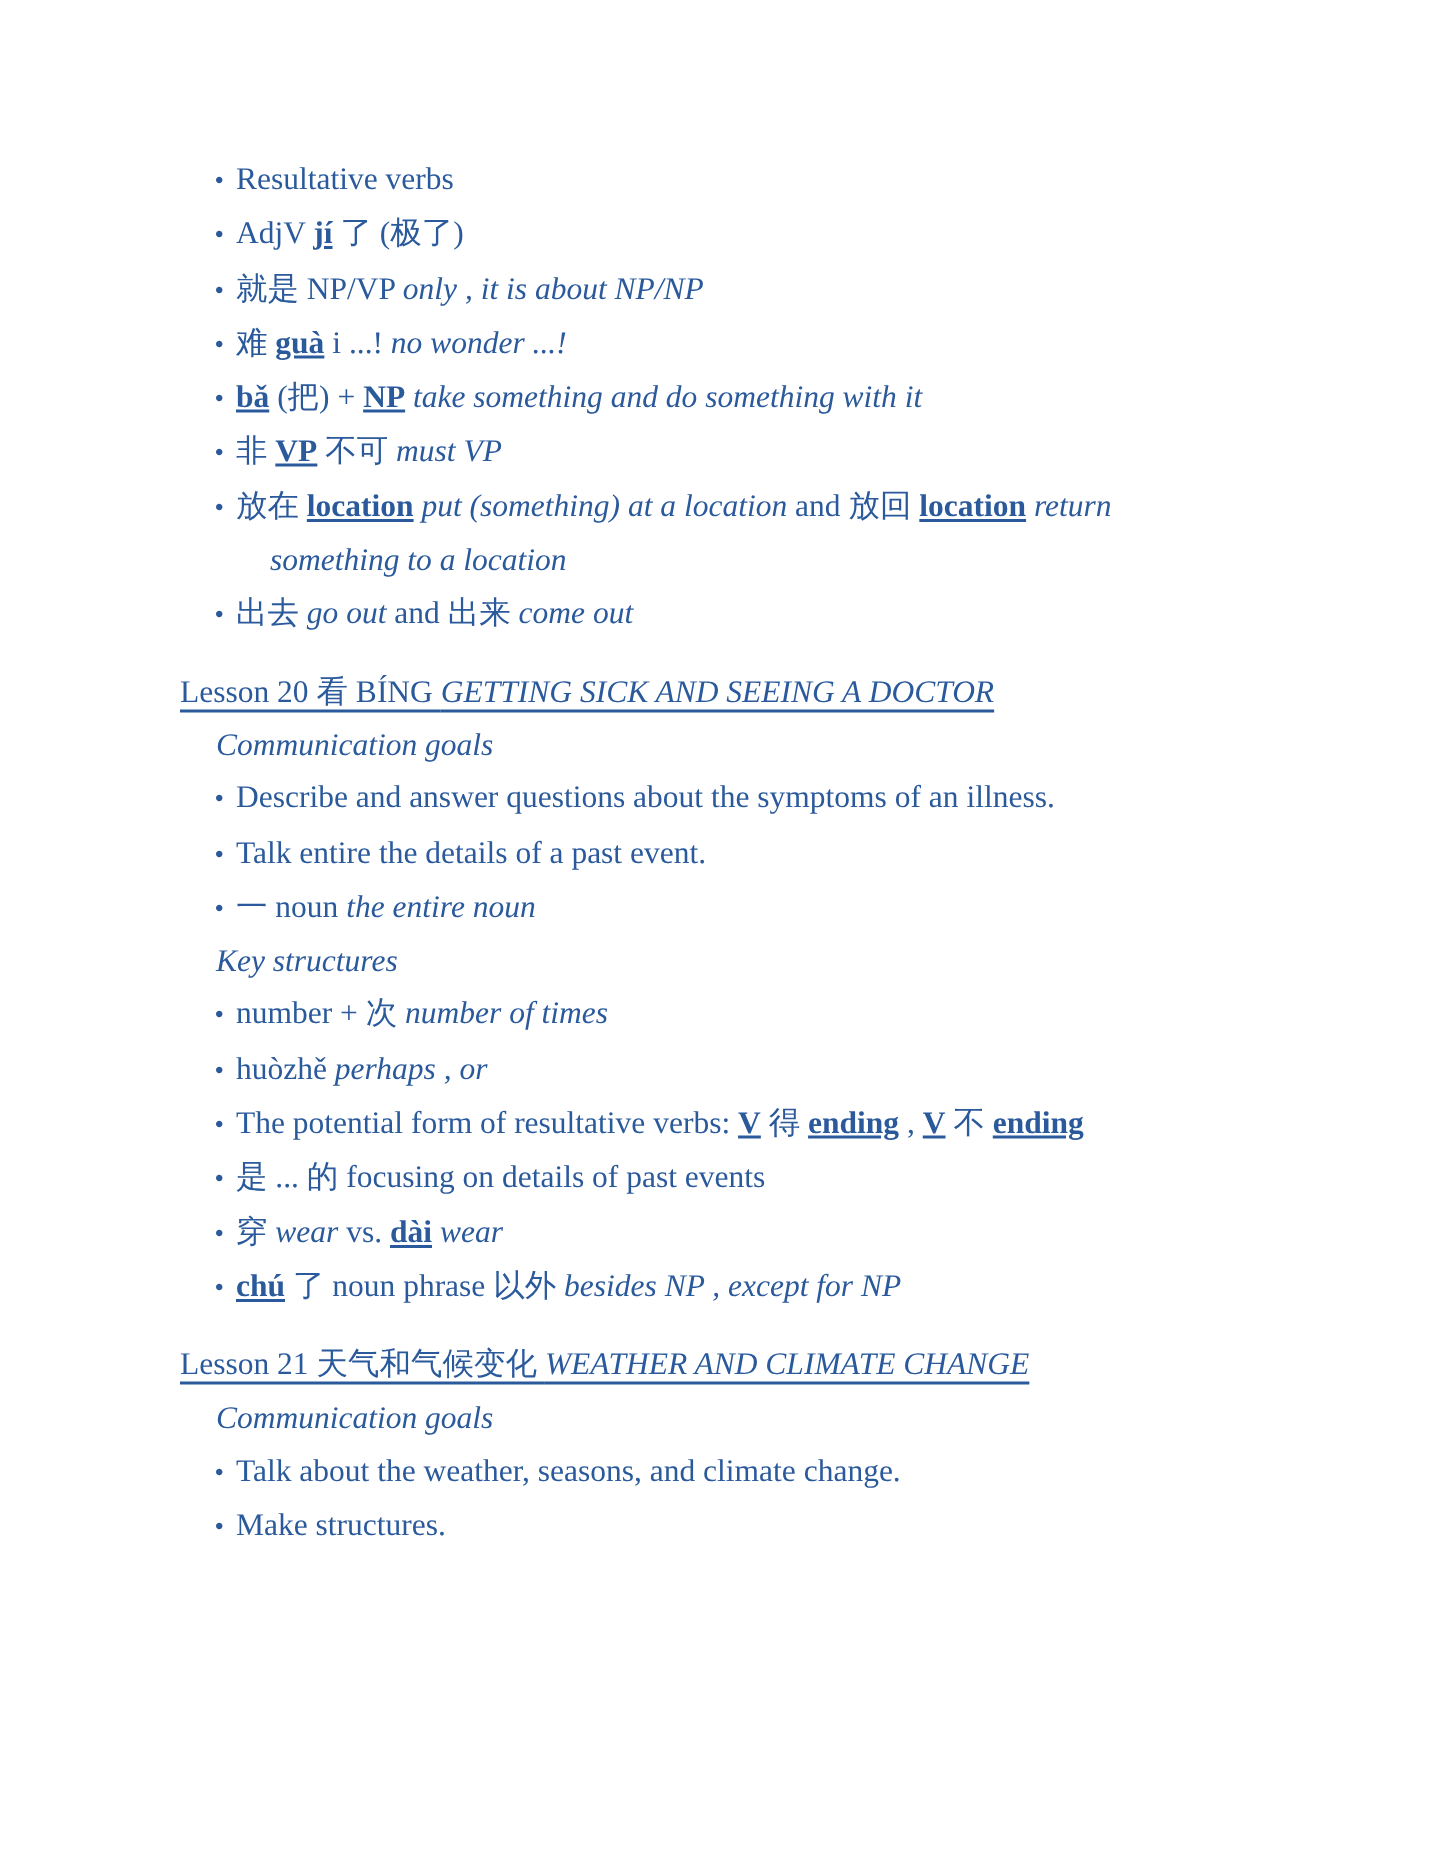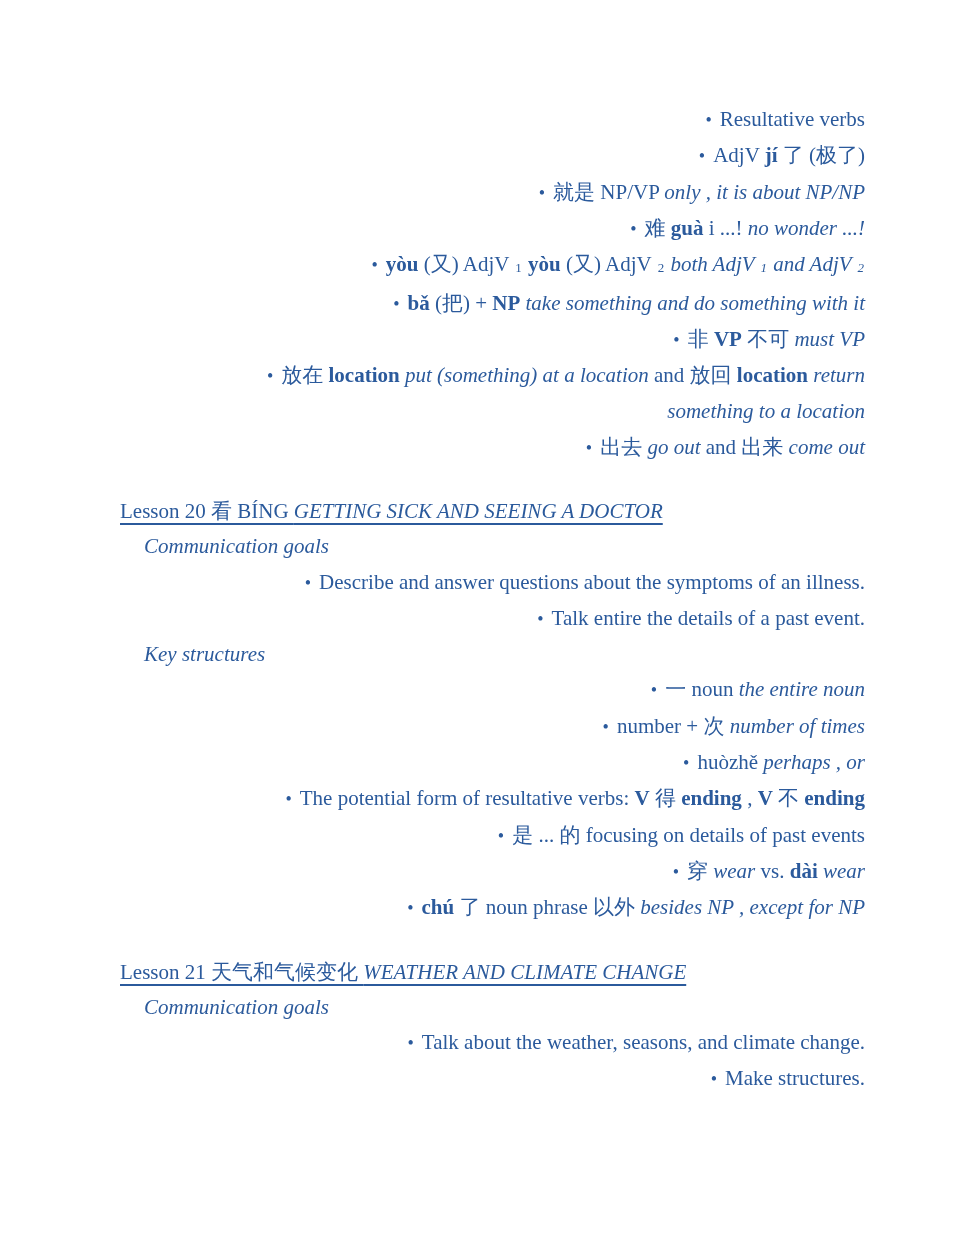--- a/index.html
+++ b/index.html
@@ -21,35 +21,34 @@
     left: 120px;
     width: 745px;
     font-size: 21px;
     line-height: 35.3px;
     color: #2b5a9c;
   }
   .line { white-space: normal; }
   .line.bullet {
     padding-left: 60px;
     text-indent: -37px;
-    text-align: right;
   }
   .line.subheading {
     padding-left: 24px;
     font-style: italic;
   }
   .line.heading {
-    margin-top: 28px;
+    margin-top: 16px;
     cursor: pointer;
   }
   .dot {
     font-size: 18px;
     padding-right: 8px;
   }
-  .b { font-weight: bold; }
+  .b { font-weight: bold; text-decoration: underline; }
   .i { font-style: italic; }
   .sub {
     font-size: 0.62em;
     vertical-align: -0.08em;
     padding: 0 1px;
   }
   .u {
     text-decoration: underline;
     text-underline-offset: 5px;
     text-decoration-thickness: 1.5px;
@@ -57,31 +56,30 @@
 </style>
 </head>
 <body>
 
 <div class="page">
   <div class="content">
       <div class="line bullet"><span class="dot">•</span><span class="">Resultative verbs</span></div>
       <div class="line bullet"><span class="dot">•</span><span class="">AdjV </span><span class="b">jí</span><span class=""> 了 (极了)</span></div>
       <div class="line bullet"><span class="dot">•</span><span class="">就是 NP/VP </span><span class="i">only , it is about NP/NP</span></div>
       <div class="line bullet"><span class="dot">•</span><span class="">难 </span><span class="b">guà</span><span class=""> i ...! </span><span class="i">no wonder ...!</span></div>
-      <div class="line bullet"><span class="dot">•</span><span class="b">yòu</span><span class=""> (又) AdjV </span><span class="sub">1</span><span class=""> </span><span class="b">yòu</span><span class=""> (又) AdjV </span><span class="sub">2</span><span class=""> </span><span class="i">both AdjV </span><span class="i sub">1</span><span class="i"> and AdjV </span><span class="i sub">2</span></div>
       <div class="line bullet"><span class="dot">•</span><span class="b">bǎ</span><span class=""> (把) + </span><span class="b">NP</span><span class=""> </span><span class="i">take something and do something with it</span></div>
       <div class="line bullet"><span class="dot">•</span><span class="">非 </span><span class="b">VP</span><span class=""> 不可 </span><span class="i">must VP</span></div>
       <div class="line bullet"><span class="dot">•</span><span class="">放在 </span><span class="b">location</span><span class=""> </span><span class="i">put (something) at a location</span><span class=""> and 放回 </span><span class="b">location</span><span class=""> </span><span class="i">return</span><br><span class="i">something to a location</span></div>
       <div class="line bullet"><span class="dot">•</span><span class="">出去 </span><span class="i">go out</span><span class=""> and 出来 </span><span class="i">come out</span></div>
       <div class="line heading"><span class="u"><span class="">Lesson 20 看 BÍNG </span><span class="i">GETTING SICK AND SEEING A DOCTOR</span></span></div>
       <div class="line subheading"><span class="">Communication goals</span></div>
       <div class="line bullet"><span class="dot">•</span><span class="">Describe and answer questions about the symptoms of an illness.</span></div>
       <div class="line bullet"><span class="dot">•</span><span class="">Talk entire the details of a past event.</span></div>
+      <div class="line bullet"><span class="dot">•</span><span class="">一 noun </span><span class="i">the entire noun</span></div>
       <div class="line subheading"><span class="">Key structures</span></div>
-      <div class="line bullet"><span class="dot">•</span><span class="">一 noun </span><span class="i">the entire noun</span></div>
       <div class="line bullet"><span class="dot">•</span><span class="">number + 次 </span><span class="i">number of times</span></div>
       <div class="line bullet"><span class="dot">•</span><span class="">huòzhě </span><span class="i">perhaps , or</span></div>
       <div class="line bullet"><span class="dot">•</span><span class="">The potential form of resultative verbs: </span><span class="b">V</span><span class=""> 得 </span><span class="b">ending</span><span class=""> , </span><span class="b">V</span><span class=""> 不 </span><span class="b">ending</span></div>
       <div class="line bullet"><span class="dot">•</span><span class="">是 ... 的 focusing on details of past events</span></div>
       <div class="line bullet"><span class="dot">•</span><span class="">穿 </span><span class="i">wear</span><span class=""> vs. </span><span class="b">dài</span><span class=""> </span><span class="i">wear</span></div>
       <div class="line bullet"><span class="dot">•</span><span class="b">chú</span><span class=""> 了 noun phrase 以外 </span><span class="i">besides NP , except for NP</span></div>
       <div class="line heading"><span class="u"><span class="">Lesson 21 天气和气候变化 </span><span class="i">WEATHER AND CLIMATE CHANGE</span></span></div>
       <div class="line subheading"><span class="">Communication goals</span></div>
       <div class="line bullet"><span class="dot">•</span><span class="">Talk about the weather, seasons, and climate change.</span></div>
       <div class="line bullet"><span class="dot">•</span><span class="">Make structures.</span></div>

